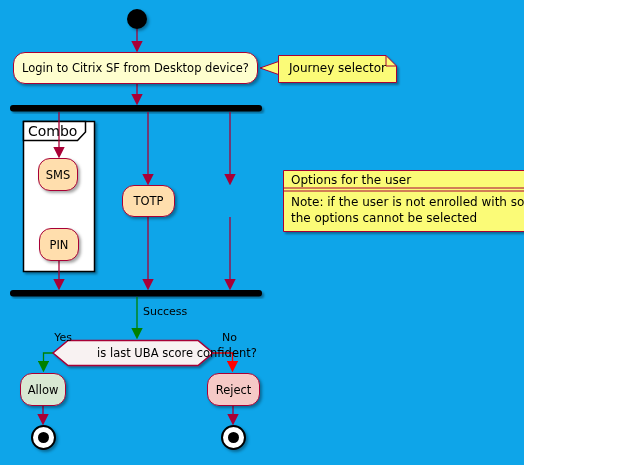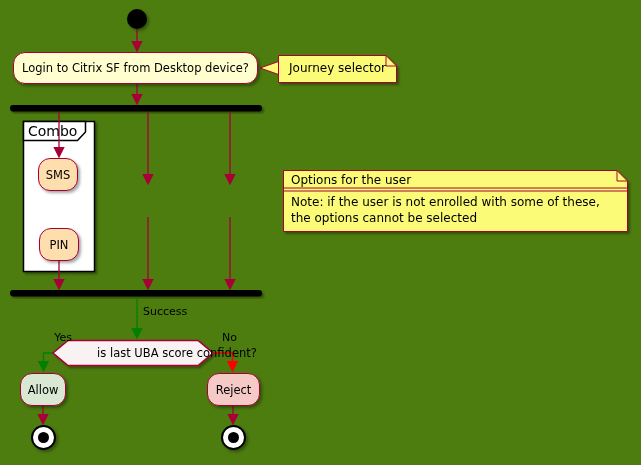--- a/index.html
+++ b/index.html
@@ -1,17 +1,17 @@
 <!DOCTYPE html>
 <html style="--border: #A80036; --arrow: #A80036; --success_green: #008000; --no_red: #FF0000; --activity_fill: #FEFECE; --option_fill: #FFDEAD; --note_fill: #FBFB77; --allow_fill: #D8E8D2; --reject_fill: #F5C9C6; --decision_fill: #F8F2F2; --bar_color: #000000; --text_color: #000000;"><head>
 <meta charset="utf-8">
 <style>
   html,body { margin:0; padding:0; background:#ffffff; }
   .canvas {
-    position:relative; width:641px; height:465px; background:#4d7c0f;
+    position:relative; width:524px; height:465px; background:#0ea5e9;
     font-family:"DejaVu Sans", sans-serif; color:var(--text_color);
     overflow:hidden;
   }
   svg.layer { position:absolute; left:0; top:0; z-index:0; }
   .node {
     position:absolute; z-index:2; box-sizing:border-box;
     display:flex; align-items:center; justify-content:center;
     border:1.5px solid var(--border); border-radius:12px;
     font-size:11.5px; white-space:nowrap;
     box-shadow:2px 2px 3px rgba(0,0,0,.35);
@@ -101,20 +101,21 @@
   <div class="start-node" style="left:127px;top:9px;"></div>
 
   <div class="node" style="left:13px;top:52px;width:245px;height:32px;background:var(--activity_fill);">Login to Citrix SF from Desktop device?</div>
 
   <div class="partition-lbl" style="left:28px;top:123px;">Combo</div>
 
   <div class="node" style="left:38px;top:158px;width:40px;height:33px;background:var(--option_fill);">SMS</div>
 
   <div class="node" style="left:39px;top:228px;width:40px;height:33px;background:var(--option_fill);">PIN</div>
 
+  <div class="node" style="left:122px;top:185px;width:53px;height:32px;background:var(--option_fill);">TOTP</div>
 
 
   <div class="note-text" style="left:289px;top:61px;">Journey selector</div>
 
   <div class="note-text" style="left:291px;top:173px;">Options for the user</div>
 
   <div class="note-text note-body" style="left:291px;top:194px;width:330px;">Note: if the user is not enrolled with some of these, the options cannot be selected</div>
 
   <div class="lbl" style="left:143px;top:305px;">Success</div>
 

